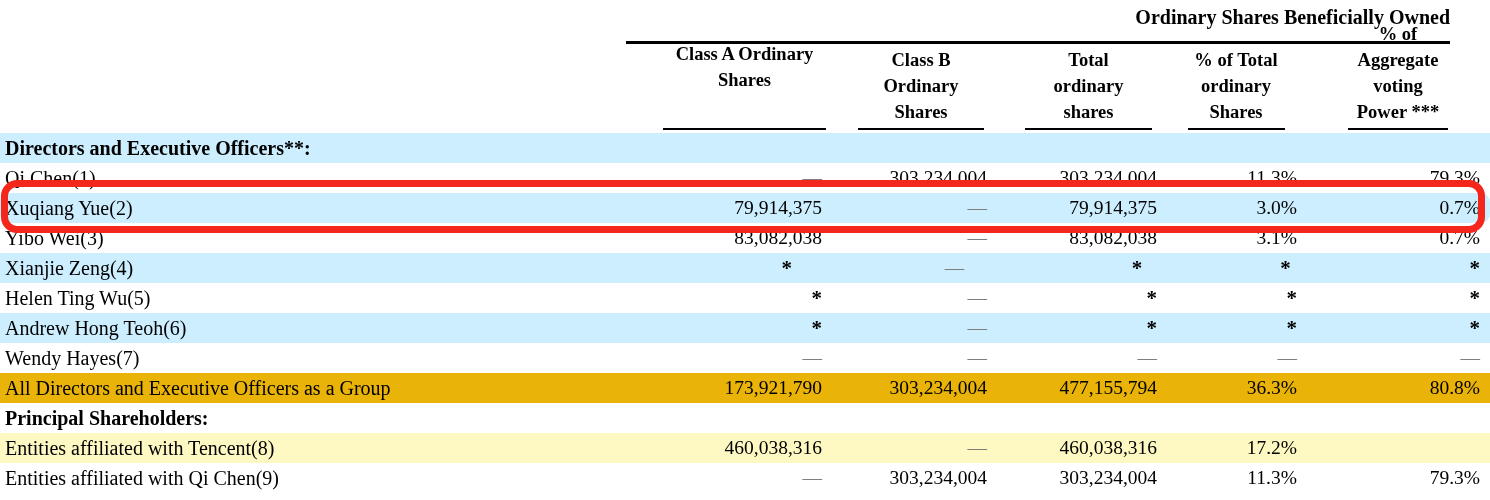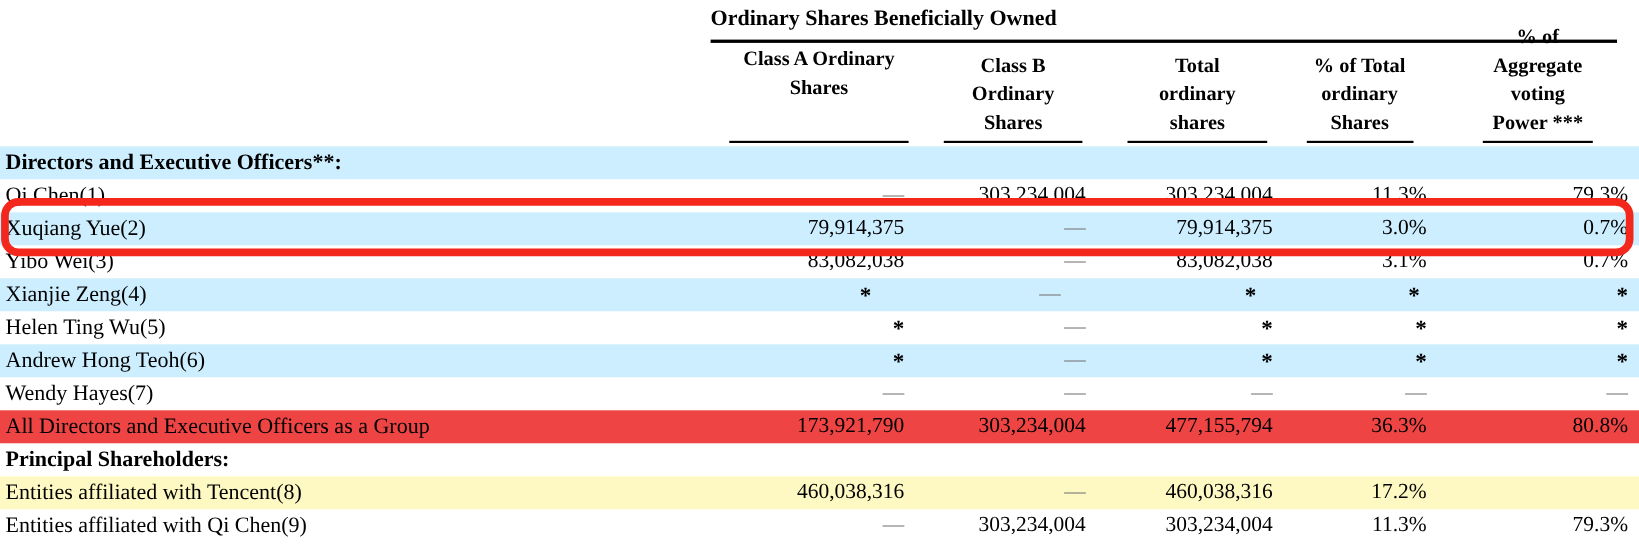--- a/index.html
+++ b/index.html
@@ -1,22 +1,22 @@
 <!DOCTYPE html>
 <html><head>
 <meta charset="utf-8">
 <style>
   html,body{margin:0;padding:0;background:#ffffff;}
   #page{position:relative;width:1490px;height:500px;background:#ffffff;
     font-family:"Liberation Serif","DejaVu Serif",serif;color:#000;overflow:hidden;}
 
   
   .header-zone{position:relative;height:133px;}
-  .group-title{position:absolute;left:646px;width:824px;top:6px;text-align:left;
-    font-weight:bold;font-size:20px;padding-bottom:7px;border-bottom:3px solid #000;}
+  .group-title{position:absolute;left:626px;width:824px;top:6px;text-align:right;
+    font-weight:bold;font-size:20px;padding-bottom:12px;border-bottom:3px solid #000;}
   .col-headers{position:absolute;left:0;top:36px;bottom:3px;width:100%;
     display:flex;align-items:flex-end;}
   .spacer-name{width:658px;}
   .col-head{display:flex;flex-direction:column;justify-content:flex-end;
     align-items:center;box-sizing:border-box;}
   .col-head .txt{white-space:pre-line;text-align:center;font-weight:bold;
     font-size:18.5px;line-height:26px;}
   .col-head .rule{height:0;border-bottom:2.5px solid #000;margin-top:3px;}
   .c1{width:173px;gap:32px;} .c2{width:180px;} .c3{width:155px;} .c4{width:140px;} .c5{width:184px;}
   .c1 .rule{width:163px;} .c2 .rule{width:126px;} .c3 .rule{width:127px;}
@@ -95,21 +95,21 @@
         <div class="val v5"></div>
       </div>
       <div class="row">
         <div class="name">Qi Chen(1)</div>
         <div class="val v1 dash">—</div>
         <div class="val v2">303,234,004</div>
         <div class="val v3">303,234,004</div>
         <div class="val v4">11.3%</div>
         <div class="val v5">79.3%</div>
       </div>
-      <div class="row blue" style="background: rgb(204, 238, 255);">
+      <div class="row blue" style="background: rgb(204, 238, 255); border-radius: 9px;">
         <div class="name">Xuqiang Yue(2)</div>
         <div class="val v1">79,914,375</div>
         <div class="val v2 dash">—</div>
         <div class="val v3">79,914,375</div>
         <div class="val v4">3.0%</div>
         <div class="val v5">0.7%</div>
       </div>
       <div class="row">
         <div class="name">Yibo Wei(3)</div>
         <div class="val v1">83,082,038</div>
@@ -143,21 +143,21 @@
         <div class="val v5 star">*</div>
       </div>
       <div class="row">
         <div class="name">Wendy Hayes(7)</div>
         <div class="val v1 dash">—</div>
         <div class="val v2 dash">—</div>
         <div class="val v3 dash">—</div>
         <div class="val v4 dash">—</div>
         <div class="val v5 dash">—</div>
       </div>
-      <div class="row blue" style="background: #ef4444;">
+      <div class="row blue" style="background: #eab308;">
         <div class="name">All Directors and Executive Officers as a Group</div>
         <div class="val v1">173,921,790</div>
         <div class="val v2">303,234,004</div>
         <div class="val v3">477,155,794</div>
         <div class="val v4">36.3%</div>
         <div class="val v5">80.8%</div>
       </div>
       <div class="row bold">
         <div class="name">Principal Shareholders:</div>
         <div class="val v1"></div>

